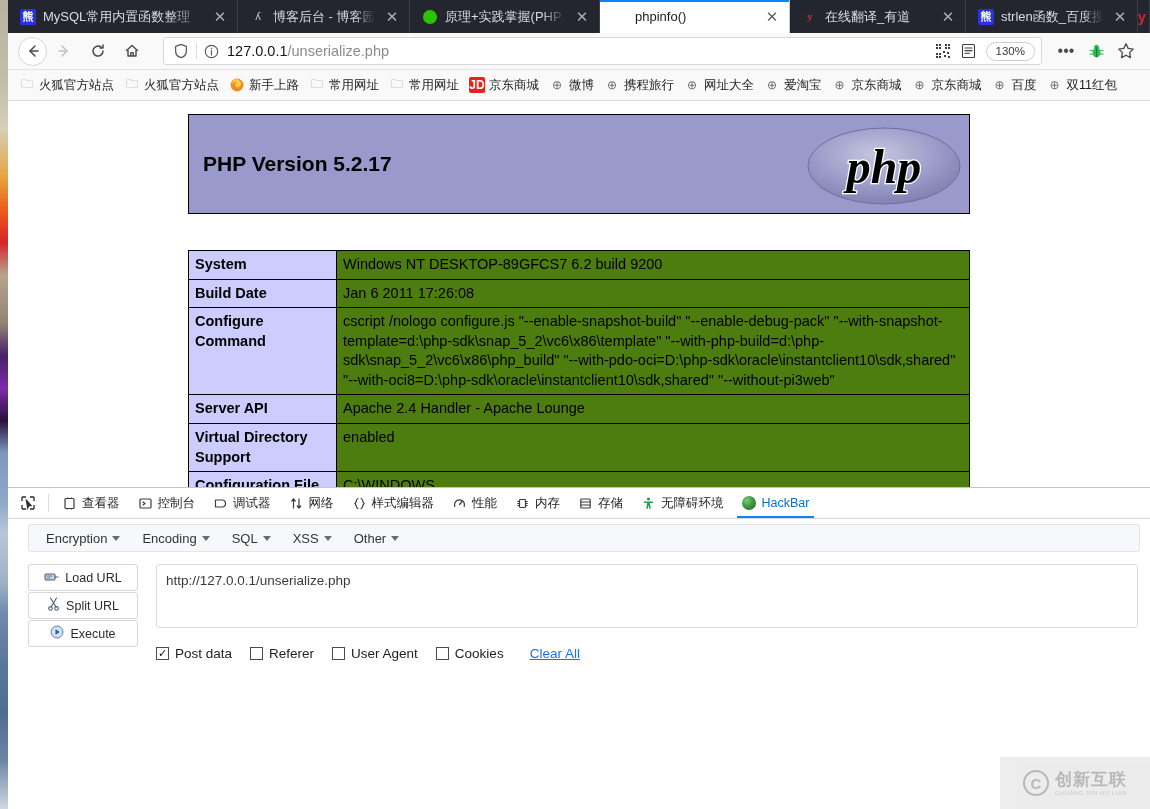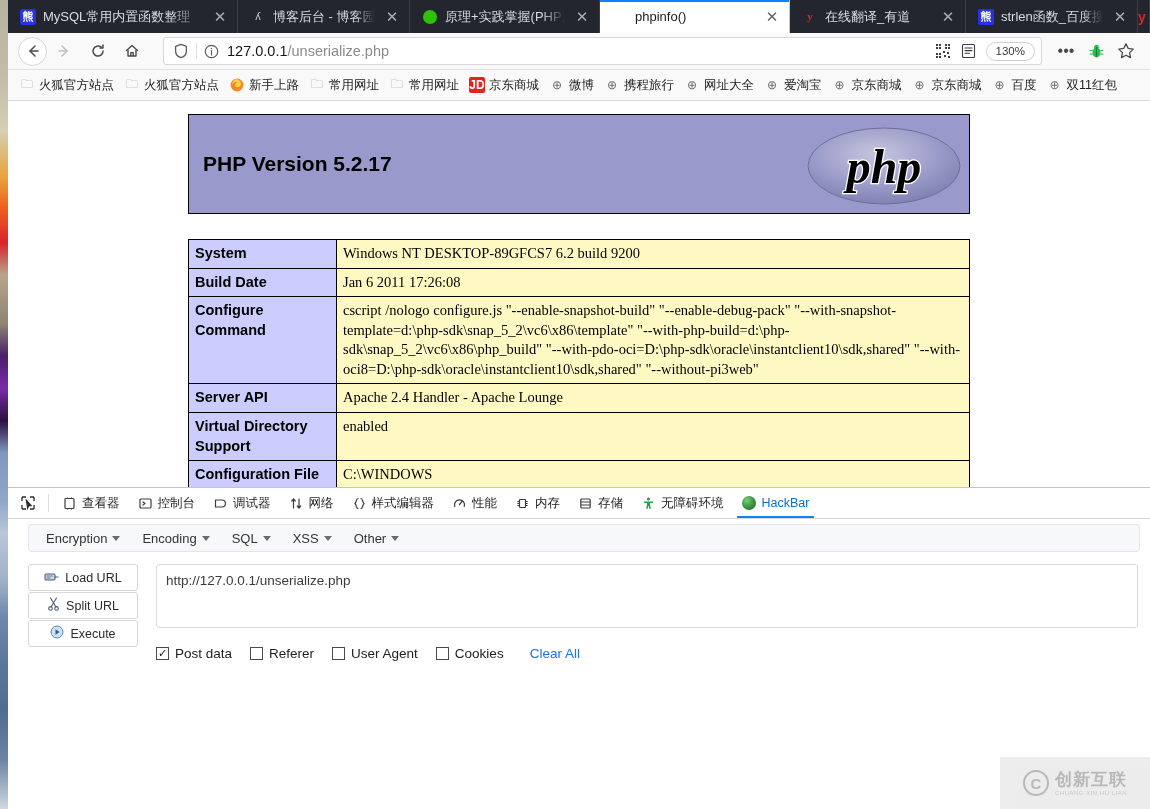--- a/index.html
+++ b/index.html
@@ -148,31 +148,31 @@
   }
   .php-version {
     font-family: "Liberation Sans", sans-serif;
     font-weight: bold; font-size: 21px; color: #000; margin-left: 14px;
   }
   .php-logo {
     position: absolute; right: 8px; top: 12px;
     width: 154px; height: 78px;
   }
   .php-table {
-    margin: 25px auto 0; width: 782px; border-collapse: collapse;
+    margin: 36px auto 0; width: 782px; border-collapse: collapse;
     font-size: 14.5px;
   }
   .php-table td {
     border: 1px solid #000; padding: 4px 6px; vertical-align: top;
     line-height: 1.35;
   }
   .php-table td.k {
     background: #ccccff; font-weight: bold; color: #000; width: 148px;
   }
-  .php-table td.v { background: #fef9c3; color: #000; word-break: break-word; font-family: Liberation Serif, serif; }
+  .php-table td.v { background: #4d7c0f; color: #000; word-break: break-word; }
 
   
   .devtools {
     position: absolute; left: 8px; top: 487px; width: 1142px; height: 322px;
     background: #fff; border-top: 1px solid #c5c5c5;
     display: flex; flex-direction: column;
   }
   .dt-toolbar {
     height: 31px; display: flex; align-items: stretch;
     border-bottom: 1px solid #d8d8d8; background: #fff;
@@ -222,21 +222,21 @@
     font-family: "Liberation Sans", sans-serif; resize: none; outline: none;
     line-height: 1.3;
   }
   .hb-checks { display: flex; align-items: center; gap: 4px; margin-top: 14px; }
   .chk-item { display: flex; align-items: center; gap: 6px; font-size: 13.5px; color: #222; margin-right: 14px; }
   .chkbox {
     width: 13px; height: 13px; border: 1px solid #4a4a4a; background: #fff;
     display: inline-flex; align-items: center; justify-content: center;
     font-size: 11px; line-height: 1; color: #111;
   }
-  .clear-all { color: #1a73e8; font-size: 13.5px; margin-left: 8px; }
+  .clear-all { color: #1a73e8; font-size: 13.5px; margin-left: 8px; text-decoration: underline; }
   .hb-post-wrap { margin-top: 12px; }
   .hb-post {
     width: 100%; height: 112px; border: 1px solid #d9dbde; border-radius: 3px;
     font-size: 13.5px; color: #3b3b3b; padding: 7px 9px; background: #fff;
     font-family: "Liberation Sans", sans-serif; resize: none; outline: none;
     position: relative;
   }
   .watermark {
     position: absolute; right: 0px; bottom: 0px;
     width: 150px; height: 52px; background: #ececec;

